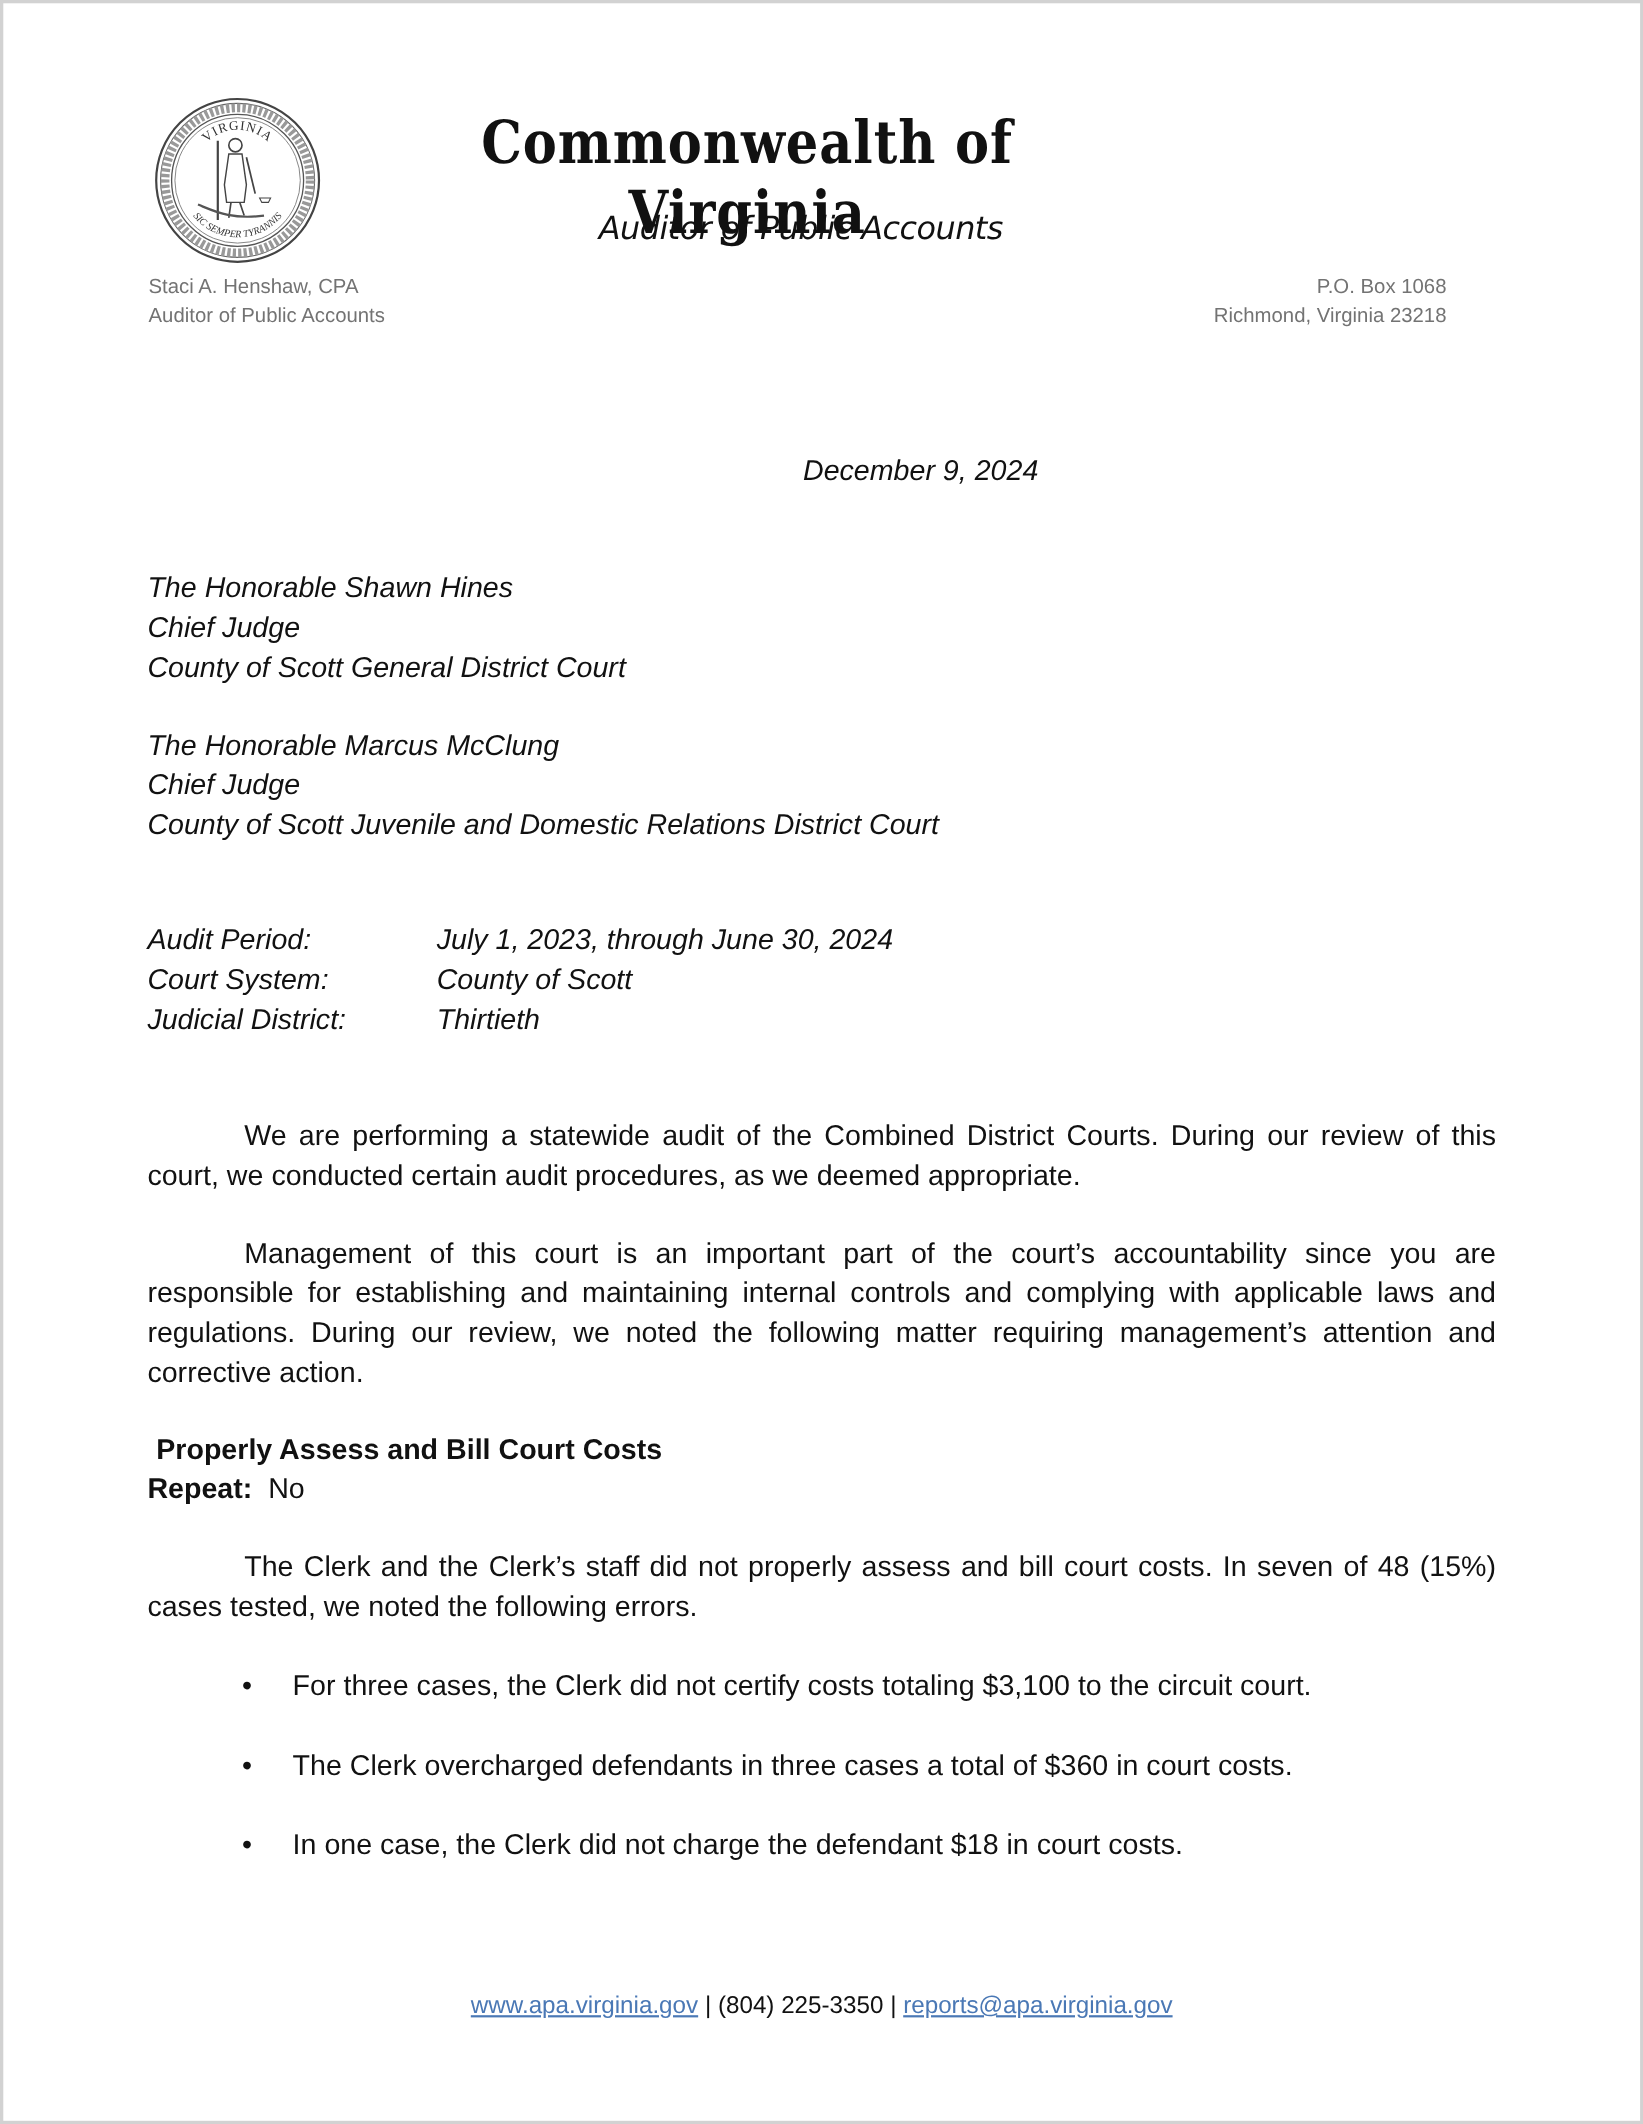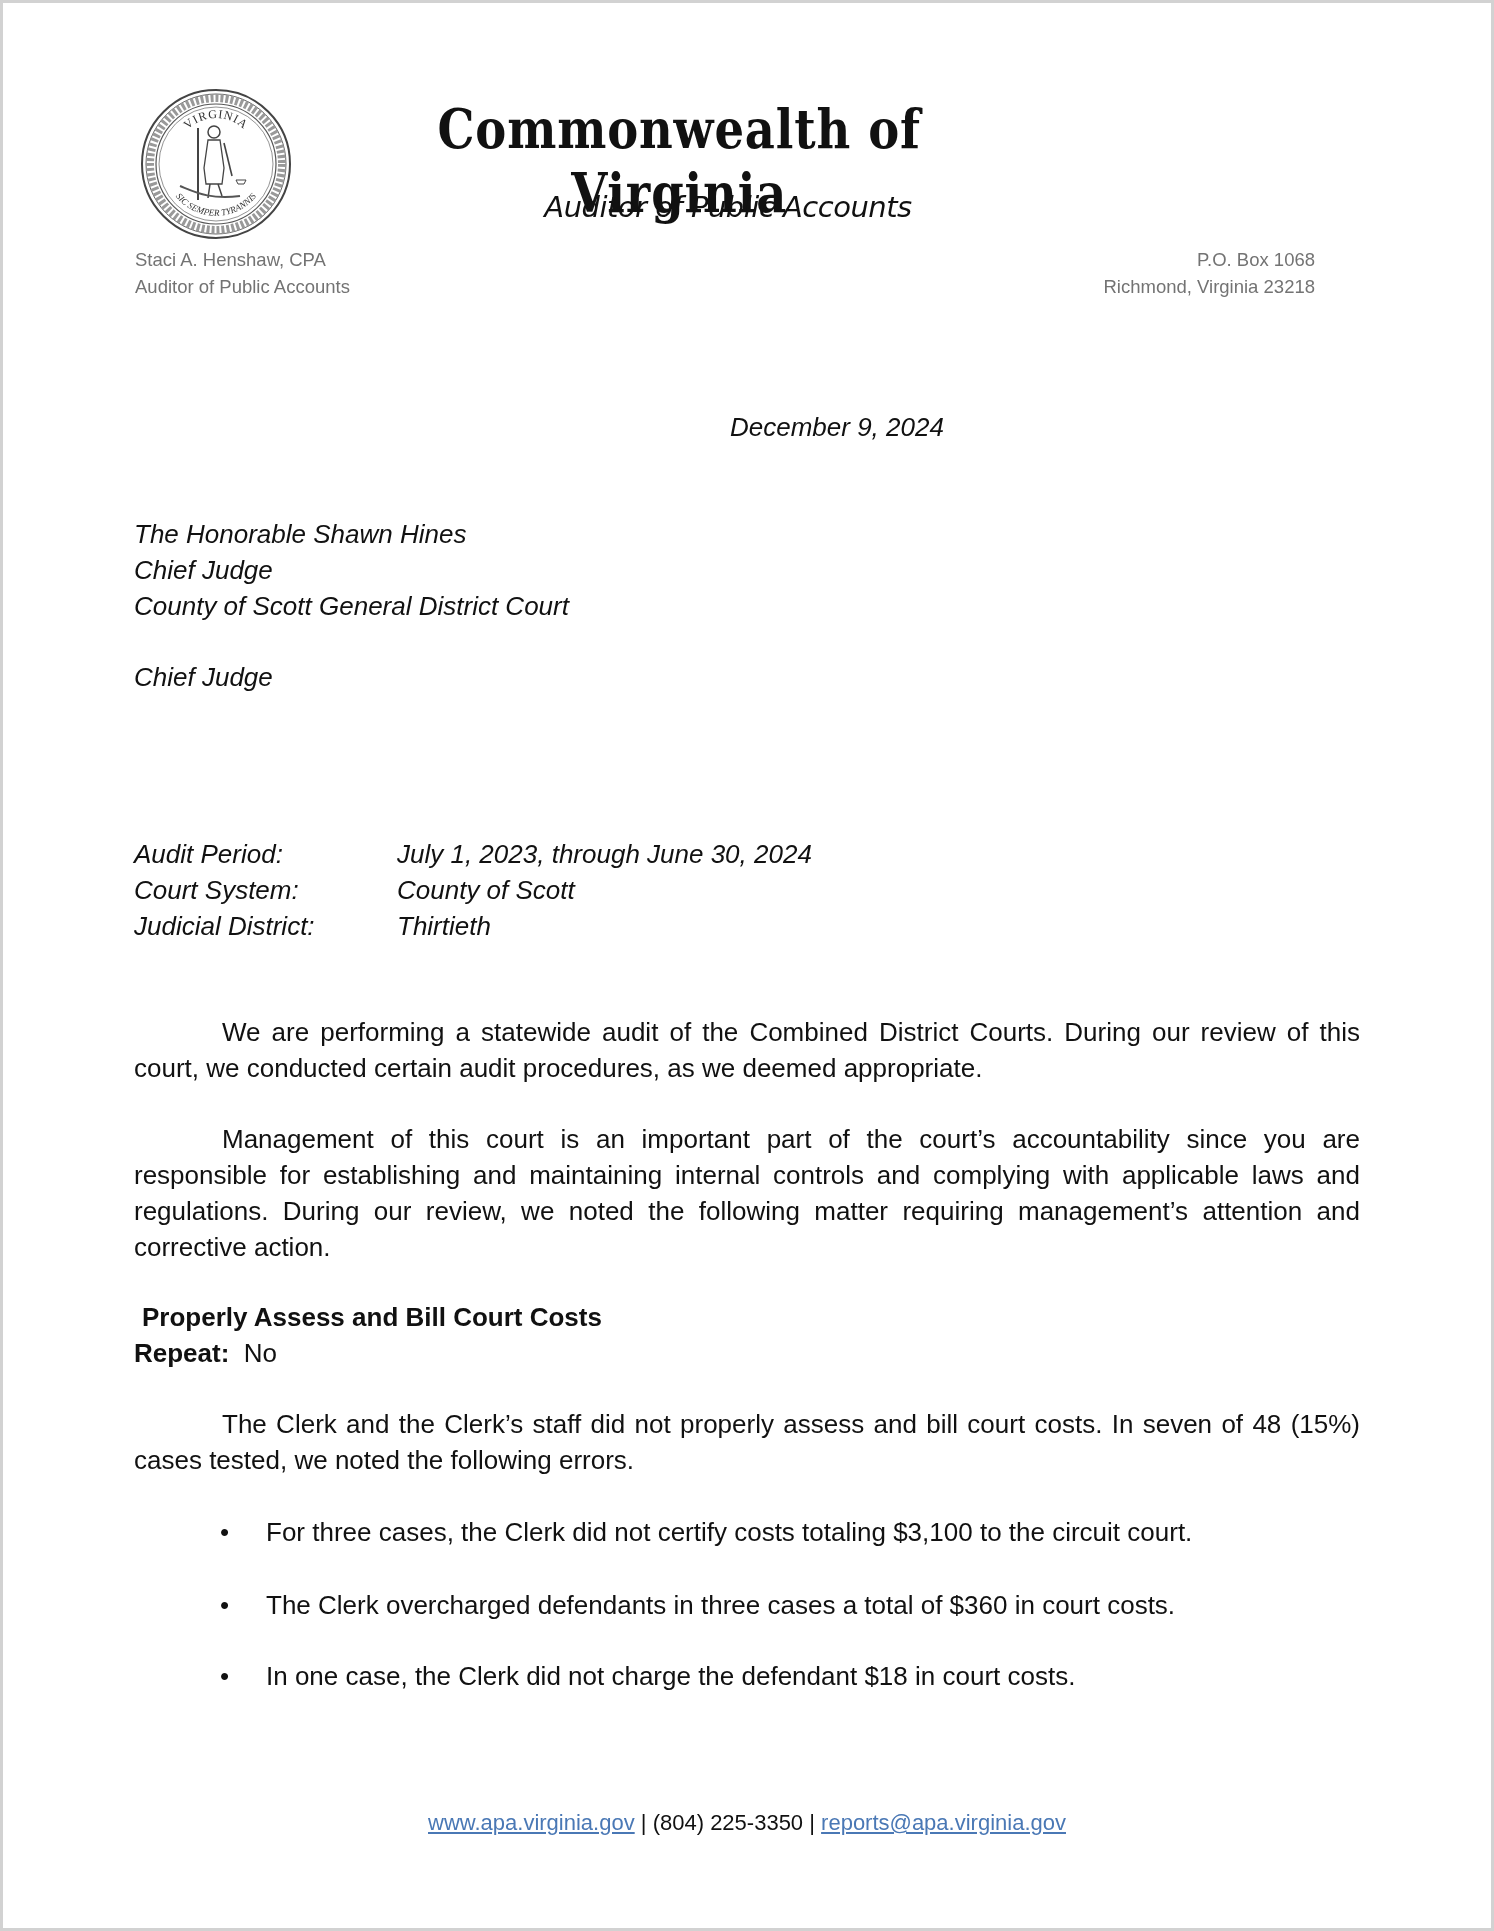--- a/index.html
+++ b/index.html
@@ -120,21 +120,23 @@
 </div>
 
 <div class="abs body-text date">December 9, 2024</div>
 
 <div class="abs body-text addressee addr1">
   <div>The Honorable Shawn Hines</div>
   <div>Chief Judge</div>
   <div>County of Scott General District Court</div>
 </div>
 <div class="abs body-text addressee addr2">
+  <div>The Honorable Marcus McClung</div>
   <div>Chief Judge</div>
+  <div>County of Scott Juvenile and Domestic Relations District Court</div>
 </div>
 
 <div class="abs body-text audit-info">
   <div class="audit-row">
     <span class="audit-label">Audit Period:</span>
     <span>July 1, 2023, through June 30, 2024</span>
   </div>
   <div class="audit-row">
     <span class="audit-label">Court System:</span>
     <span>County of Scott</span>

